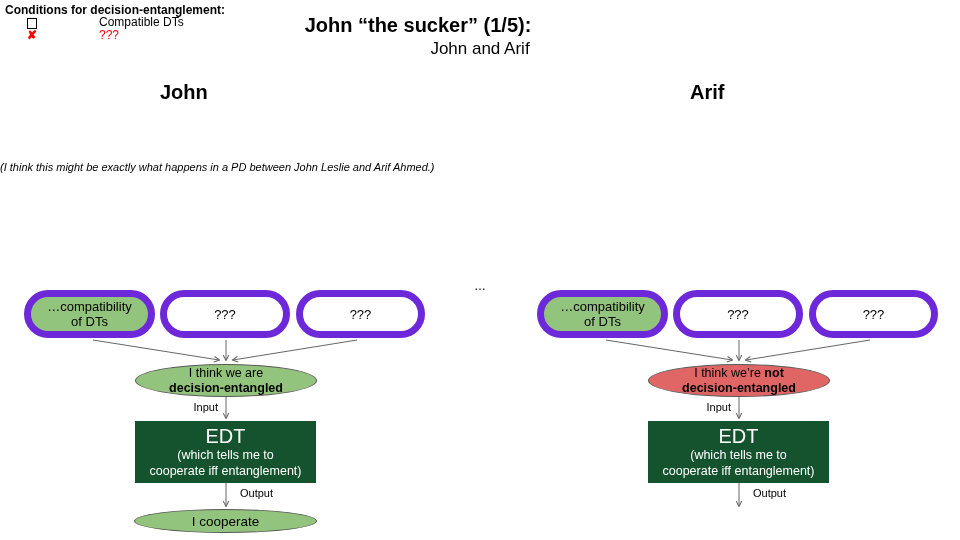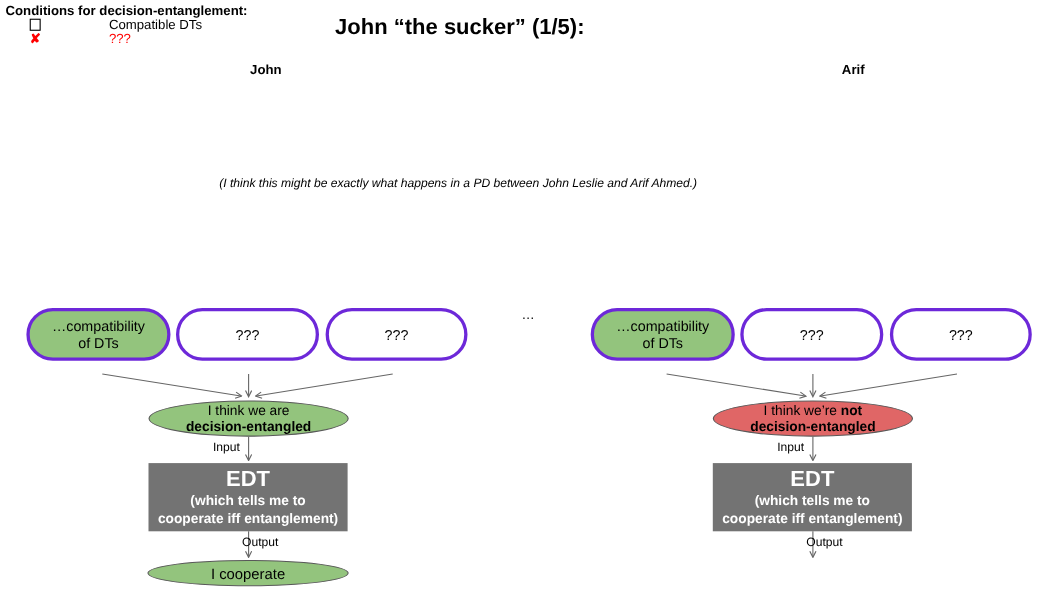--- a/index.html
+++ b/index.html
@@ -14,55 +14,55 @@
   .legend-row.r1{top:15px;}
   .legend-row.r2{top:28px;}
   .legend-row .ic{display:inline-block;width:18px;}
   .checkbox-glyph{display:inline-block;width:8px;height:9px;border:1.5px solid #000;margin-top:2px;}
   .cross-glyph{color:#ff0000;font-weight:bold;font-size:12px;line-height:14px;}
   .legend-label{font-size:12px;line-height:14px;margin-left:10px;}
   .legend-row.r2 .legend-label{color:#ff0000;}
   
   .title{position:absolute;left:0;top:14px;width:836px;text-align:center;font-size:20px;font-weight:bold;}
   .subtitle{position:absolute;left:0;top:39px;width:960px;text-align:center;font-size:17px;}
-  .col-header{position:absolute;top:56px;width:96px;text-align:right;font-size:12px;font-weight:bold;}
+  .col-header{position:absolute;top:81px;width:96px;text-align:left;font-size:20px;font-weight:bold;}
   .col-header.john{left:160px;}
   .col-header.arif{left:690px;}
-  .note{position:absolute;left:0;top:161px;width:833px;text-align:center;font-size:11px;font-style:italic;}
+  .note{position:absolute;left:0;top:161px;width:833px;text-align:left;font-size:11px;font-style:italic;}
   .belief-label{position:absolute;left:410px;top:279px;width:140px;text-align:center;font-size:12px;line-height:15px;}
   
   .diagram{position:absolute;top:0;width:480px;height:540px;}
   .diagram.john{left:0;}
   .diagram.arif{left:513px;}
   .arrows{position:absolute;left:0;top:0;pointer-events:none;}
   
   .pill{
-    position:absolute;top:280px;height:48px;border:3px solid #6d28d9;border-radius:24px;
+    position:absolute;top:290px;height:48px;border:7px solid #6d28d9;border-radius:24px;
     display:flex;align-items:center;justify-content:center;text-align:center;
     font-size:13px;line-height:15px;box-sizing:border-box;padding:0 14px;background:#fff;
   }
   .pill.p1{left:24px;width:131px;}
   .pill.p2{left:160px;width:130px;}
   .pill.p3{left:296px;width:129px;}
   .green-bg{background:#93c47d !important;}
   .red-bg{background:#e06666 !important;}
   .oval{
     position:absolute;border:1px solid #595959;border-radius:50%;
     display:flex;flex-direction:column;align-items:center;justify-content:center;
     text-align:center;box-sizing:border-box;
   }
   .oval.belief{left:135px;top:364px;width:182px;height:33px;font-size:12.5px;line-height:15px;}
   .oval.belief .bold{font-weight:bold;}
   .oval.action{left:134px;top:509px;width:183px;height:24px;font-size:13.5px;text-align:right;}
   .io-label{position:absolute;font-size:11px;}
   .io-label.input{left:170px;top:401px;width:48px;text-align:right;}
-  .io-label.output{left:220px;top:487px;}
+  .io-label.output{left:240px;top:487px;}
   .dt-box{
-    position:absolute;left:135px;top:421px;width:181px;height:62px;background:#737373;
-    color:#fff;text-align:center;box-sizing:border-box;padding-top:3px;font-weight:bold;
+    position:absolute;left:135px;top:421px;width:181px;height:62px;background:#14532d;
+    color:#fff;text-align:center;box-sizing:border-box;padding-top:3px;
   }
   .dt-name{font-size:20px;line-height:24px;}
   .dt-sub{font-size:12.5px;line-height:15.5px;}
 </style>
 </head>
 <body>
 
 <div class="slide">
 
   <div class="legend">
@@ -71,20 +71,21 @@
   <div class="legend-row r1">
     <span class="ic"><span class="checkbox-glyph"></span></span>
     <span class="legend-label">Compatible DTs</span>
   </div>
   <div class="legend-row r2">
     <span class="ic cross-glyph">✘</span>
     <span class="legend-label">???</span>
   </div>
 
   <div class="title">John “the sucker” (1/5):</div>
+  <div class="subtitle">John and Arif</div>
   <div class="col-header john">John</div>
   <div class="col-header arif">Arif</div>
   <div class="note">(I think this might be exactly what happens in a PD between John Leslie and Arif Ahmed.)</div>
 
   <div class="belief-label">
     <div>…</div>
   </div>
 
   <div class="diagram john">
     <svg class="arrows" width="480" height="540">

